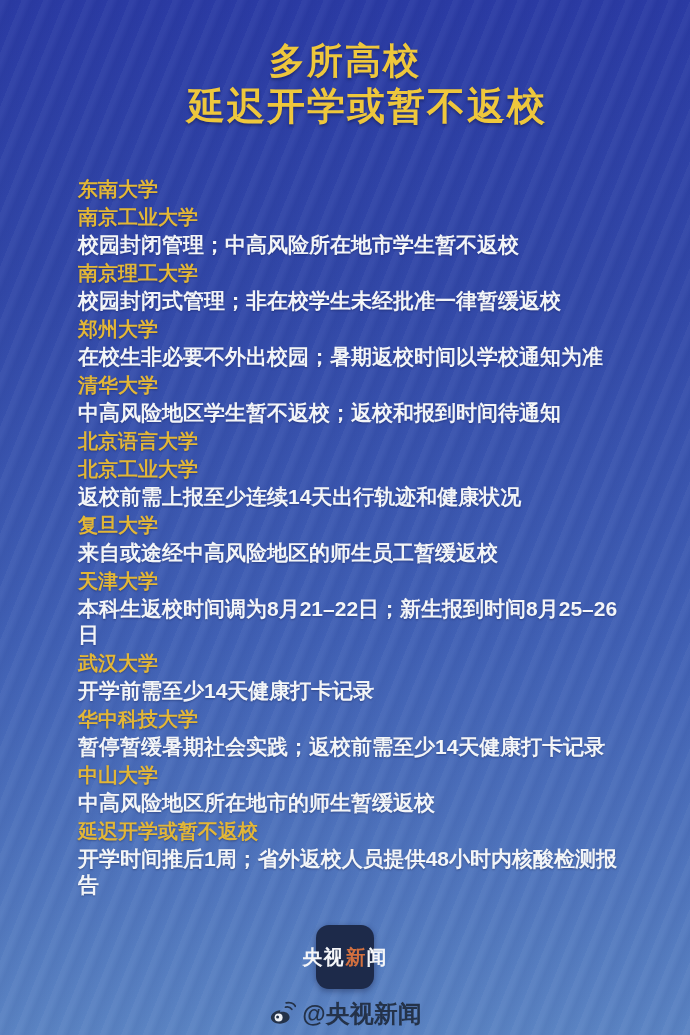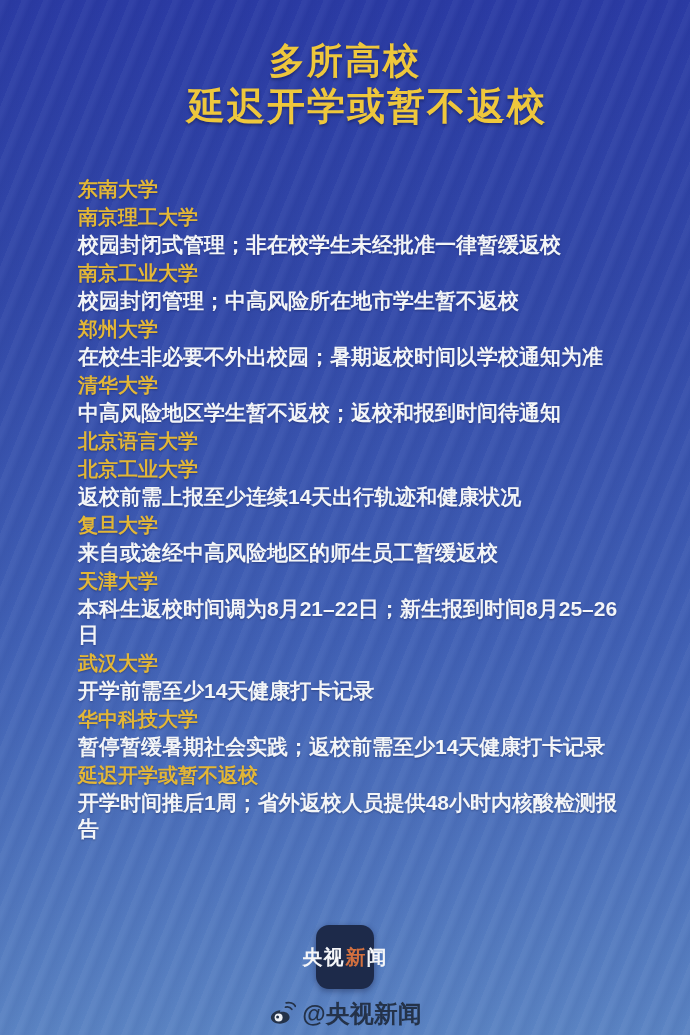--- a/index.html
+++ b/index.html
@@ -104,26 +104,26 @@
   <div class="title-block">
     <div class="title-line1">多所高校</div>
     <div class="title-line2">延迟开学或暂不返校</div>
   </div>
 
   <div class="uni-list">
     <div class="uni-item">
       <div class="uni-name">东南大学</div>
     </div>
     <div class="uni-item">
+      <div class="uni-name">南京工业大学</div>
+      <div class="uni-policy">校园封闭管理；中高风险所在地市学生暂不返校</div>
+    </div>
+    <div class="uni-item">
       <div class="uni-name">南京理工大学</div>
       <div class="uni-policy">校园封闭式管理；非在校学生未经批准一律暂缓返校</div>
-    </div>
-    <div class="uni-item">
-      <div class="uni-name">南京工业大学</div>
-      <div class="uni-policy">校园封闭管理；中高风险所在地市学生暂不返校</div>
     </div>
     <div class="uni-item">
       <div class="uni-name">郑州大学</div>
       <div class="uni-policy">在校生非必要不外出校园；暑期返校时间以学校通知为准</div>
     </div>
     <div class="uni-item">
       <div class="uni-name">清华大学</div>
       <div class="uni-policy">中高风险地区学生暂不返校；返校和报到时间待通知</div>
     </div>
     <div class="uni-item">
@@ -143,20 +143,24 @@
     </div>
     <div class="uni-item">
       <div class="uni-name">武汉大学</div>
       <div class="uni-policy">开学前需至少14天健康打卡记录</div>
     </div>
     <div class="uni-item">
       <div class="uni-name">华中科技大学</div>
       <div class="uni-policy">暂停暂缓暑期社会实践；返校前需至少14天健康打卡记录</div>
     </div>
     <div class="uni-item">
+      <div class="uni-name">中山大学</div>
+      <div class="uni-policy">中高风险地区所在地市的师生暂缓返校</div>
+    </div>
+    <div class="uni-item">
       <div class="uni-name">延迟开学或暂不返校</div>
       <div class="uni-policy">开学时间推后1周；省外返校人员提供48小时内核酸检测报告</div>
     </div>
   </div>
 
   <div class="logo">
     <div class="logo-row">央视</div>
     <div class="logo-row"><span class="logo-orange">新</span><span>闻</span></div>
   </div>
 

